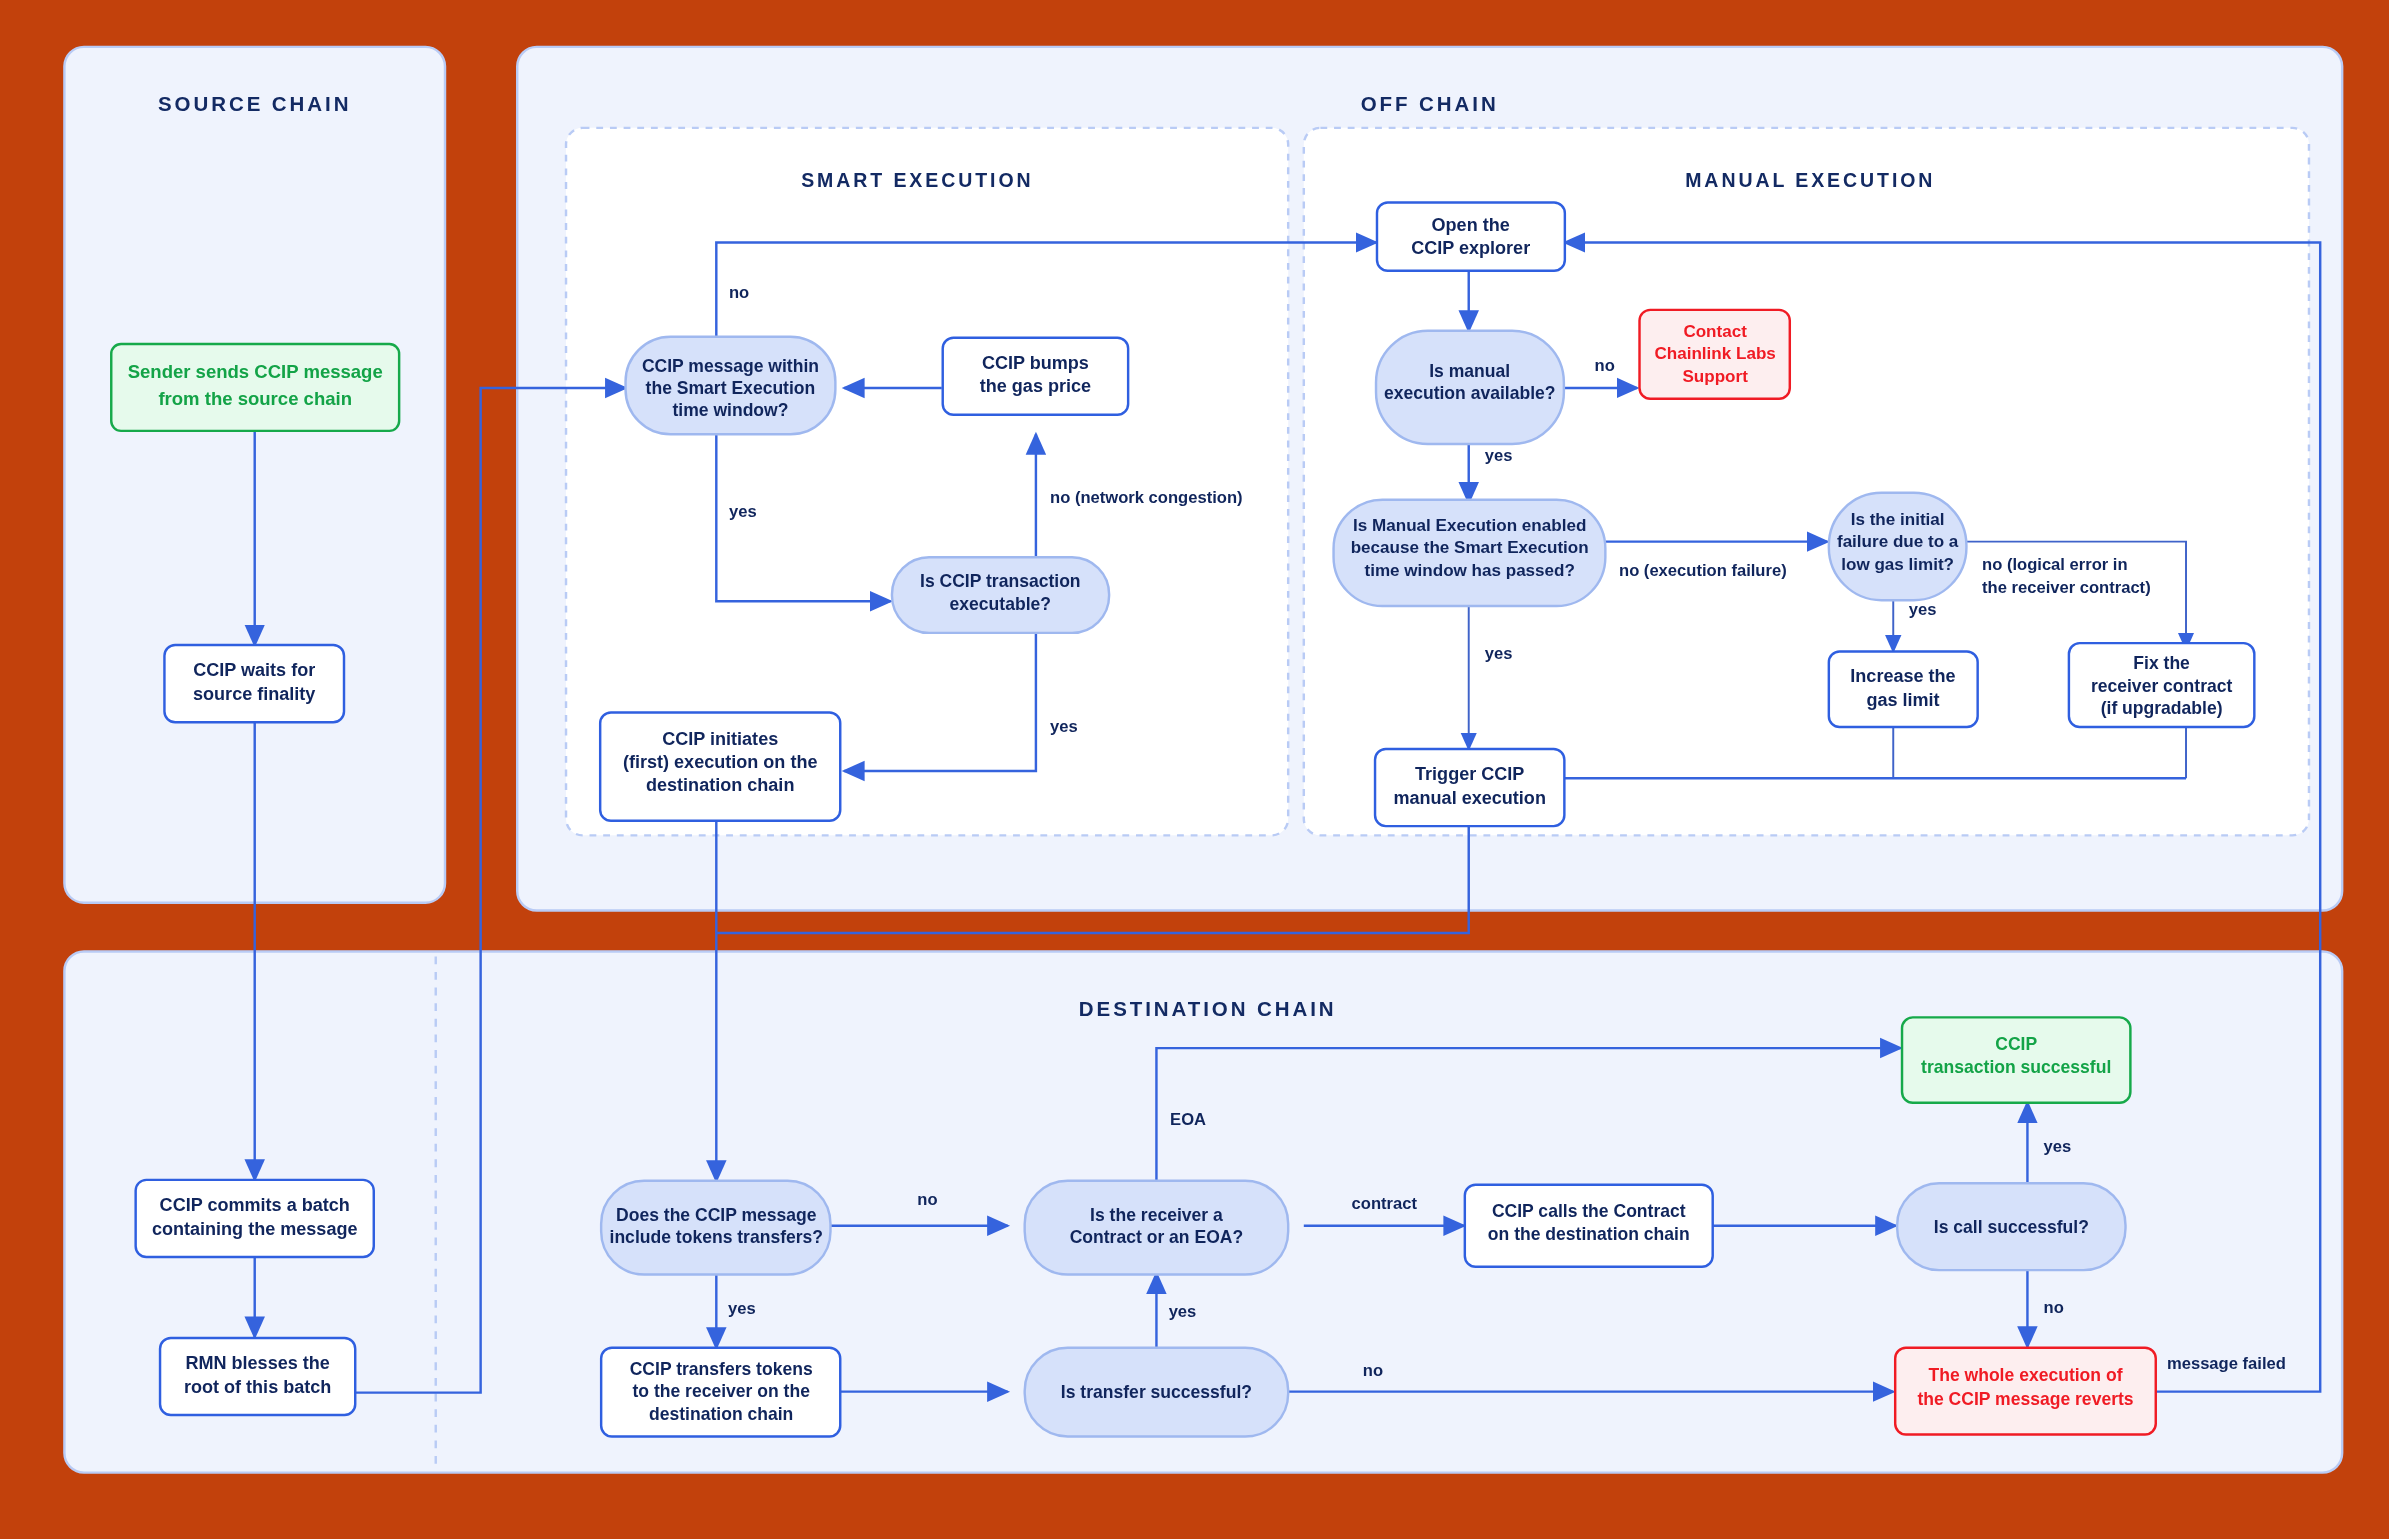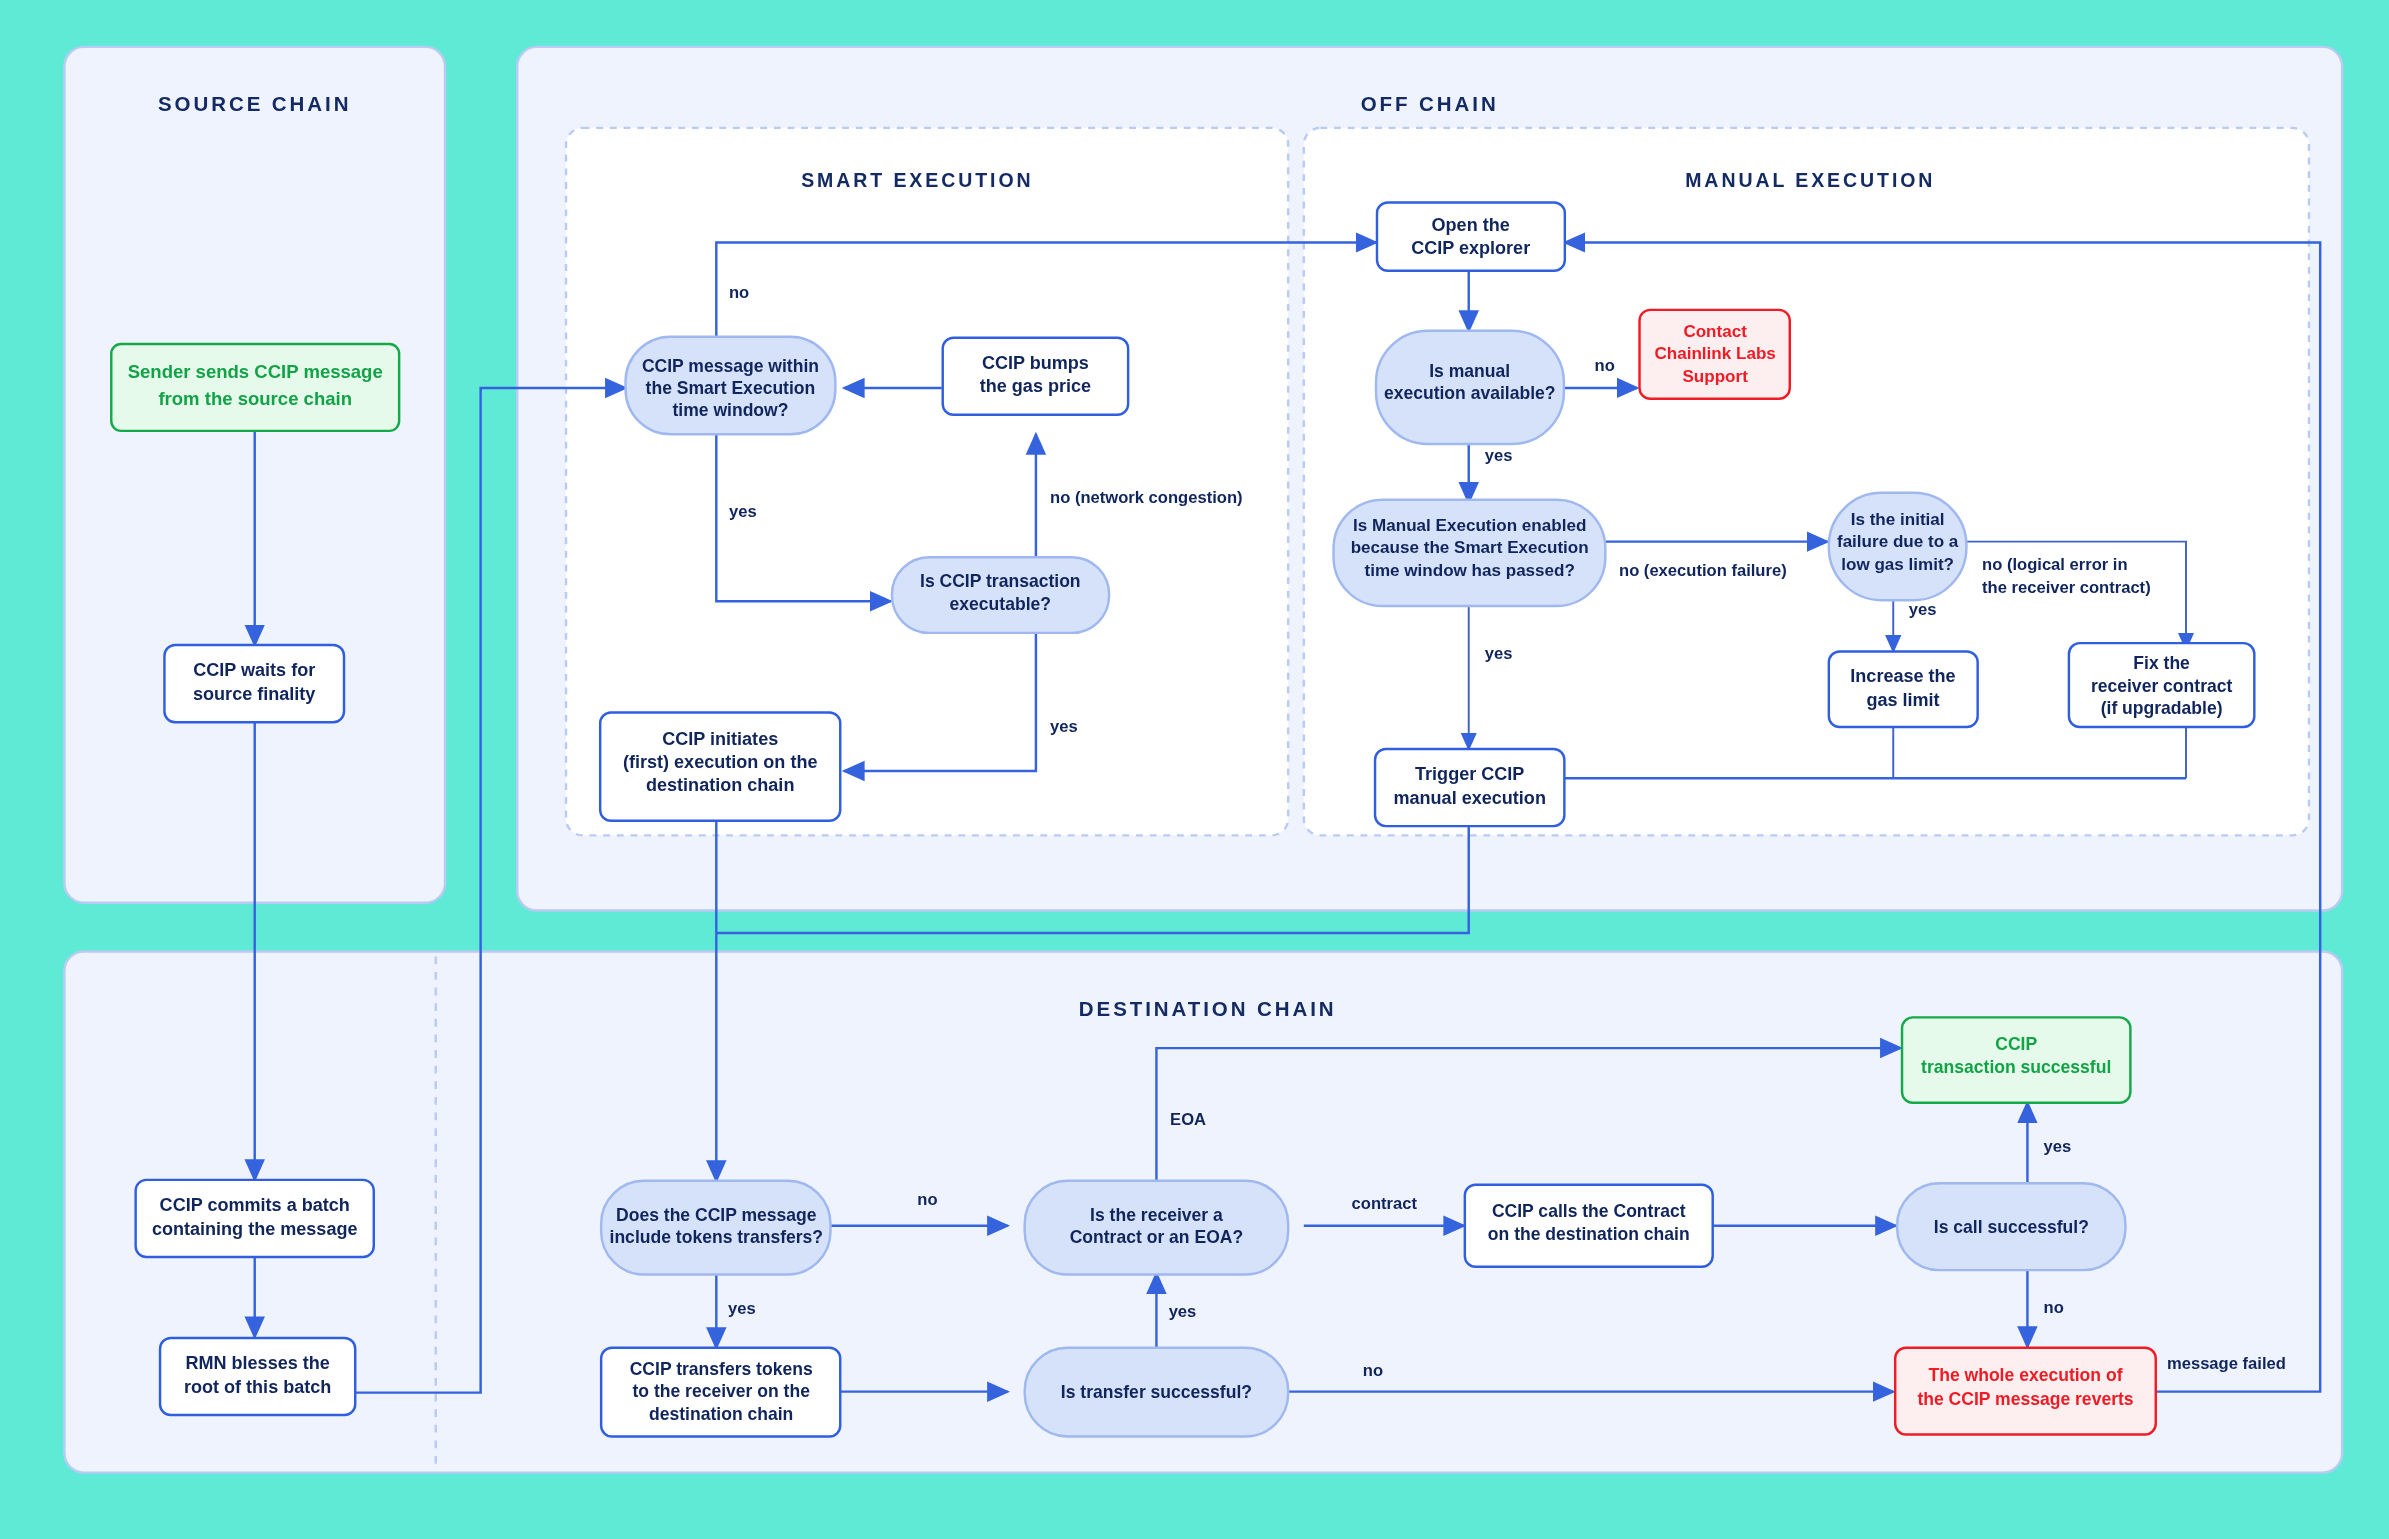--- a/index.html
+++ b/index.html
@@ -1,17 +1,17 @@
 <!DOCTYPE html>
 <html style="font-size:7.8px"><head>
 <meta charset="utf-8">
 <style>
   html,body{margin:0;padding:0;background:#ffffff;}
   body{font-family:"Liberation Sans", sans-serif;}
-  #stage{position:relative;width:2389px;height:1539px;background:#5eead4;overflow:hidden;}
+  #stage{position:relative;width:2389px;height:1539px;background:#c2410c;overflow:hidden;}
   svg#diagram{position:absolute;left:0;top:0;width:2389px;height:1539px;}
   .panel-label{font-family:"Liberation Sans",sans-serif;font-weight:700;fill:#132a63;letter-spacing:6px;}
   .node-text{font-family:"Liberation Sans",sans-serif;font-weight:700;fill:#10255c;}
   .edge-label{font-family:"Liberation Sans",sans-serif;font-weight:700;fill:#10255c;font-size:34px;}
   .nd-green{fill:#e6faec;stroke:#16a94a;stroke-width:5px;}
   .tx-green{fill:#13a347;}
   .nd-red{fill:#fdeeef;stroke:#f01b24;stroke-width:5px;}
   .tx-red{fill:#f01b24;}
   .nd-white{fill:#ffffff;stroke:#2f5fe0;stroke-width:5px;}
   .nd-dec{fill:#d6e1fa;stroke:#9fb8ef;stroke-width:5px;}

